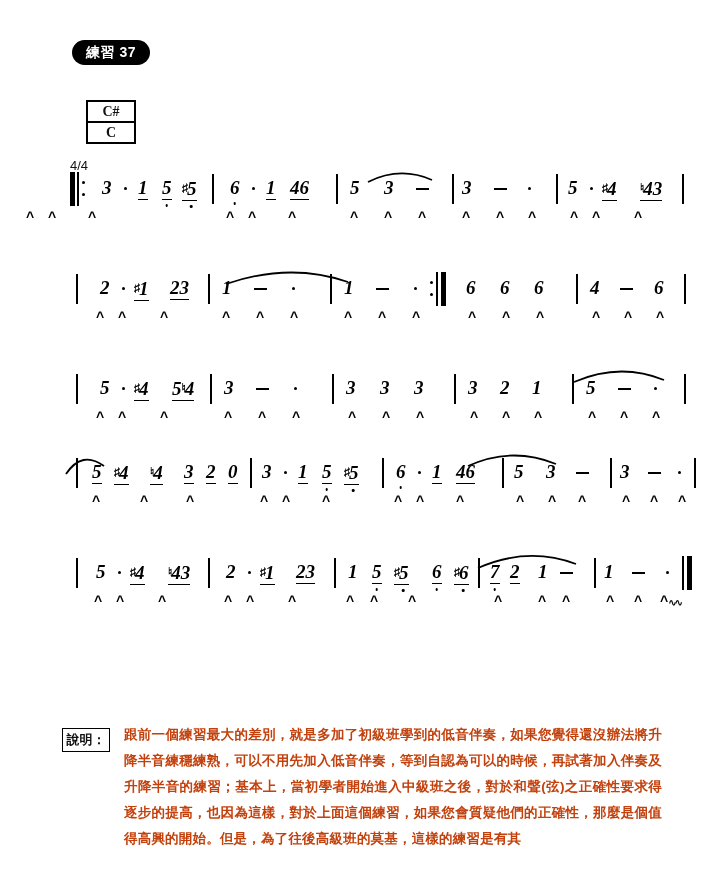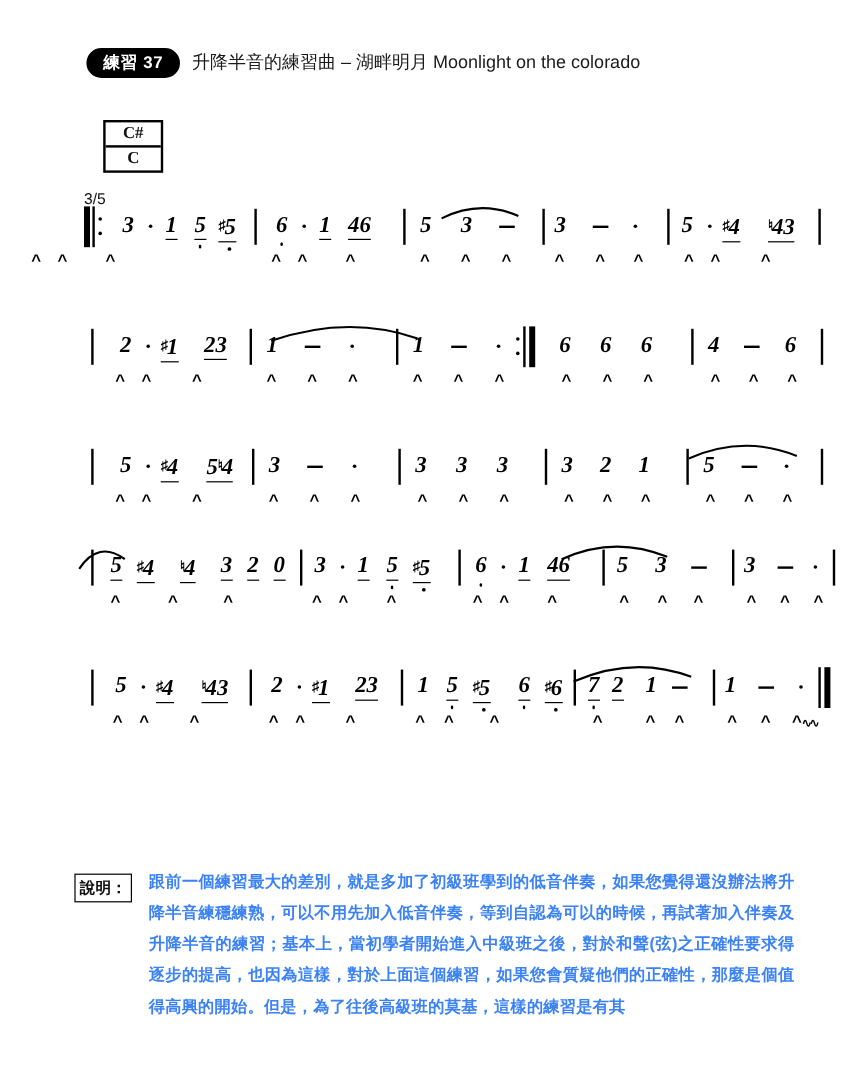--- a/index.html
+++ b/index.html
@@ -222,39 +222,38 @@
     justify-content: center;
     font-size: 13px;
     font-weight: bold;
     color: #111;
   }
   #explain-body {
     margin-left: 62px;
     font-size: 13.5px;
     line-height: 26px;
     font-weight: bold;
-    color: #3b82f6;
+    color: #c2410c;
     text-align: justify;
     letter-spacing: 0.2px;
   }
 </style>
 </head>
 <body>
 
 <div id="header">
   <div id="title-badge">練習 37</div>
-  <div id="title-text">升降半音的練習曲 – 湖畔明月 Moonlight on the colorado</div>
 </div>
 
 <div id="key-box">
   <div class="key-cell top">C#</div>
   <div class="key-cell">C</div>
 </div>
 
-<div id="time-sig">3/5</div>
+<div id="time-sig">4/4</div>
 
 <div class="stave" style="top:168px">
   <svg class="slur-layer">
     <path d="M 368 14 Q 400 -2 432 12" fill="none" stroke="#000" stroke-width="1.8"></path>
   </svg>
 
   <div class="repeat-start" style="left:70px">
     <div class="rb1"></div>
       <div class="rb2"></div>
     <div class="rd a"></div>

